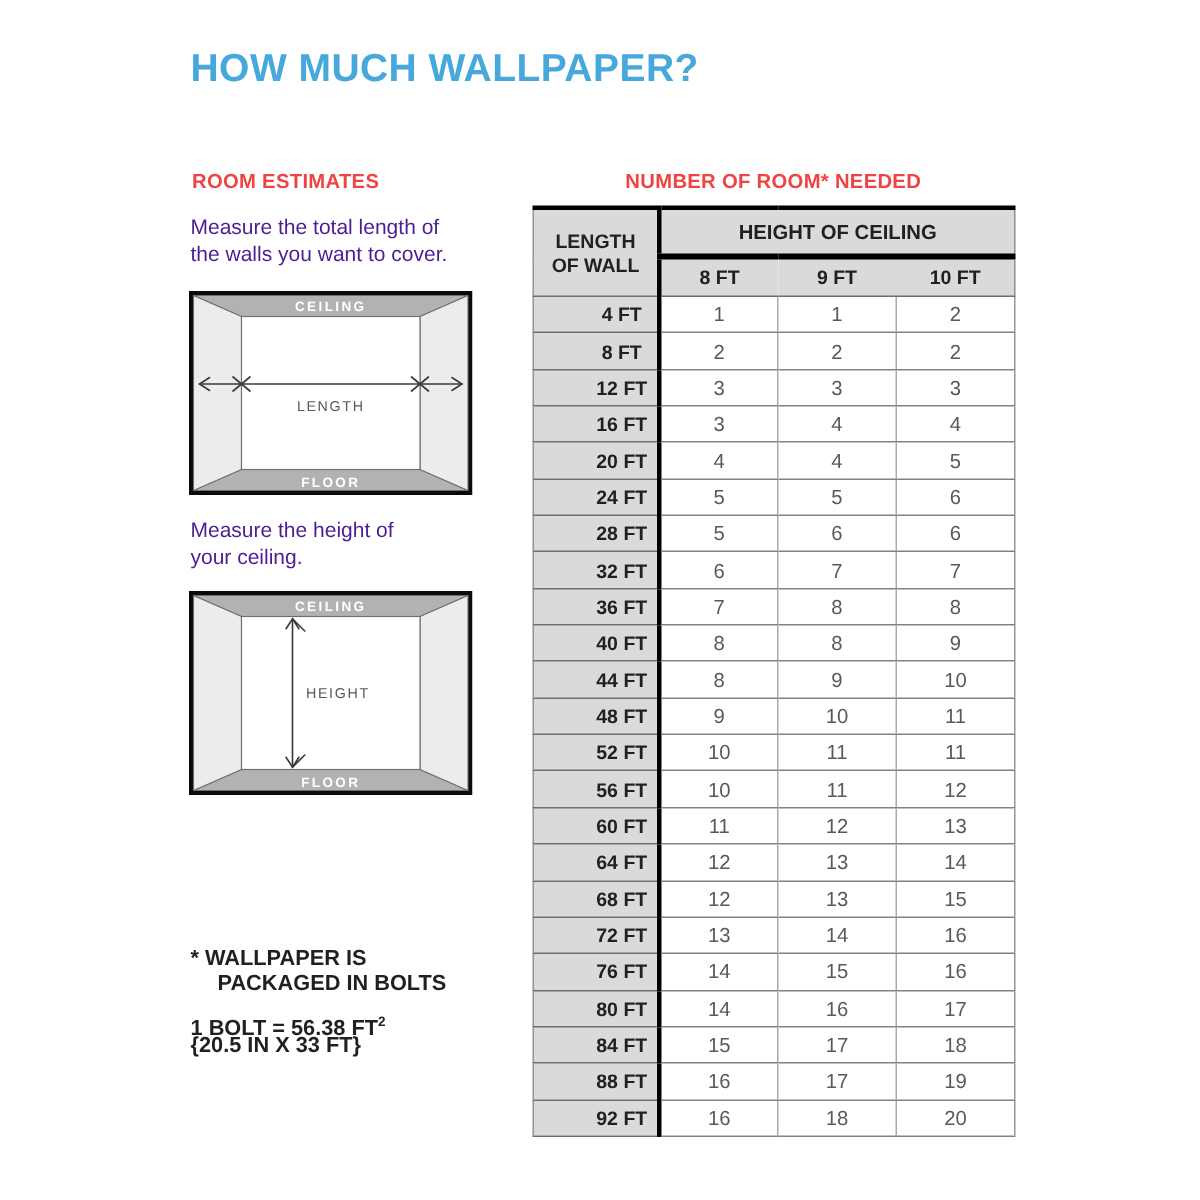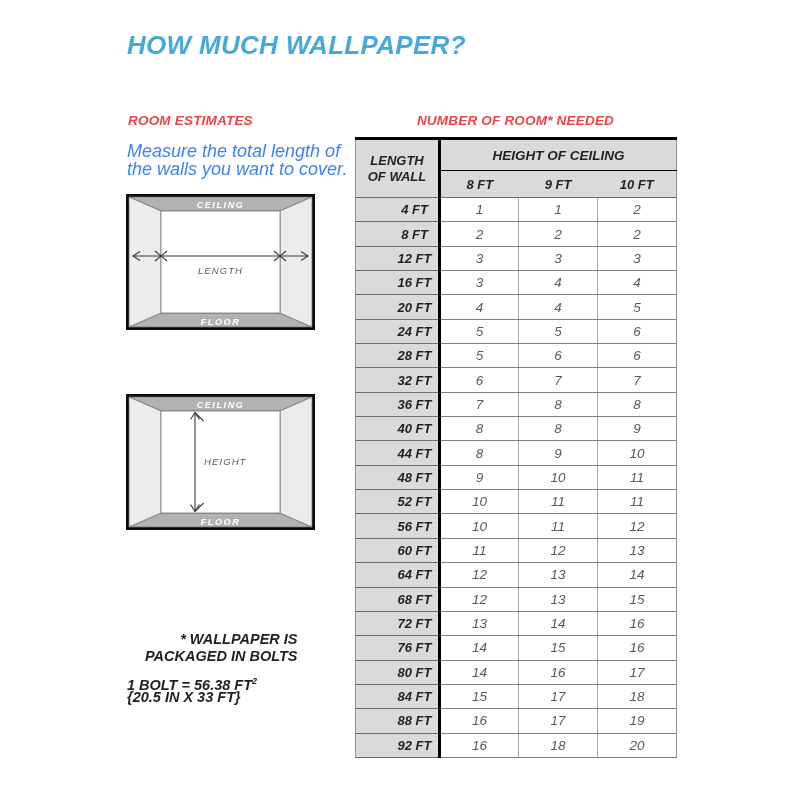--- a/index.html
+++ b/index.html
@@ -4,21 +4,20 @@
 <style>
   * { margin: 0; padding: 0; box-sizing: border-box; }
   html, body { background: #ffffff; }
   .page {
     position: relative;
     width: 800px;
     height: 784px;
     background: #ffffff;
     font-family: "Liberation Sans", sans-serif;
     overflow: hidden;
-    font-style: italic;
   }
   .page-title {
     position: absolute;
     left: 127px;
     top: 30px;
     font-size: 26px;
     font-weight: bold;
     letter-spacing: 0.3px;
     color: #47a8db;
   }
@@ -27,36 +26,35 @@
     font-size: 13.5px;
     font-weight: bold;
     letter-spacing: 0.2px;
     color: #ef4444;
   }
   .left-heading { left: 128px; top: 113px; }
   .table-heading { left: 355px; top: 113px; width: 321px; text-align: center; }
   .para {
     position: absolute;
     left: 127px;
-    font-size: 18px;
+    font-size: 14px;
     line-height: 17.5px;
-    color: #3b82f6;
+    color: #4c1d95;
     white-space: pre-line;
   }
   .para-step1 { top: 143px; }
   .para-step2 { top: 345px; }
   .para-step3 { top: 548px; }
   .note {
     position: absolute;
     left: 127px;
     font-size: 14.5px;
     font-weight: bold;
     color: #231f20;
     line-height: 17px;
-    text-align: right;
   }
   .note-footnote { top: 631px; }
   .note-footnote .indent { display: block; margin-left: 18px; }
   .note-equation { top: 673px; }
   .note-equation sup { font-size: 9px; }
   .note-dimensions { top: 689px; }
   .room-svg { position: absolute; left: 126px; width: 189px; height: 136px; }
   .room-svg-1 { top: 194px; }
   .room-svg-2 { top: 394px; }
   .room-band-text {
@@ -99,21 +97,21 @@
     border-right: 3px solid #000000;
     border-bottom: 1px solid #6d6e71;
     white-space: pre-line;
   }
   th.group-header {
     height: 32px;
     background: #dadada;
     font-size: 13.5px;
     font-weight: bold;
     color: #231f20;
-    border-bottom: 1px solid #000000;
+    border-bottom: 4px solid #000000;
   }
   th.col-header {
     height: 27px;
     background: #dadada;
     font-size: 13px;
     font-weight: bold;
     color: #231f20;
     border-bottom: 1px solid #6d6e71;
   }
   tbody th.row-label {
@@ -161,20 +159,22 @@
       <polyline points="14,57.5 7,62 14,66.5"></polyline>
       <polyline points="175,57.5 182,62 175,66.5"></polyline>
       <line x1="29" y1="57" x2="41" y2="67"></line>
       <line x1="29" y1="67" x2="41" y2="57"></line>
       <line x1="148" y1="57" x2="160" y2="67"></line>
       <line x1="148" y1="67" x2="160" y2="57"></line>
     </g>
     <text x="94.5" y="80" text-anchor="middle" class="room-dim-text">LENGTH</text>
   </svg>
 
+  <p class="para para-step2">Measure the height of
+your ceiling.</p>
 
   <svg class="room-svg room-svg-2" viewBox="0 0 189 136">
     <rect x="1.5" y="1.5" width="186" height="133" fill="#ffffff" stroke="#0a0a0a" stroke-width="3"></rect>
     <polygon points="3,3 186,3 154,17 35,17" fill="#b2b2b2" stroke="#6d6e71" stroke-width="0.75"></polygon>
     <polygon points="3,133 186,133 154,119 35,119" fill="#b2b2b2" stroke="#6d6e71" stroke-width="0.75"></polygon>
     <polygon points="3,3 35,17 35,119 3,133" fill="#ececec" stroke="#6d6e71" stroke-width="0.75"></polygon>
     <polygon points="186,3 154,17 154,119 186,133" fill="#ececec" stroke="#6d6e71" stroke-width="0.75"></polygon>
     <rect x="35" y="17" width="119" height="102" fill="#ffffff" stroke="#6d6e71" stroke-width="0.75"></rect>
     <text x="94.5" y="13.5" text-anchor="middle" class="room-band-text">CEILING</text>
     <text x="94.5" y="130.5" text-anchor="middle" class="room-band-text">FLOOR</text>

